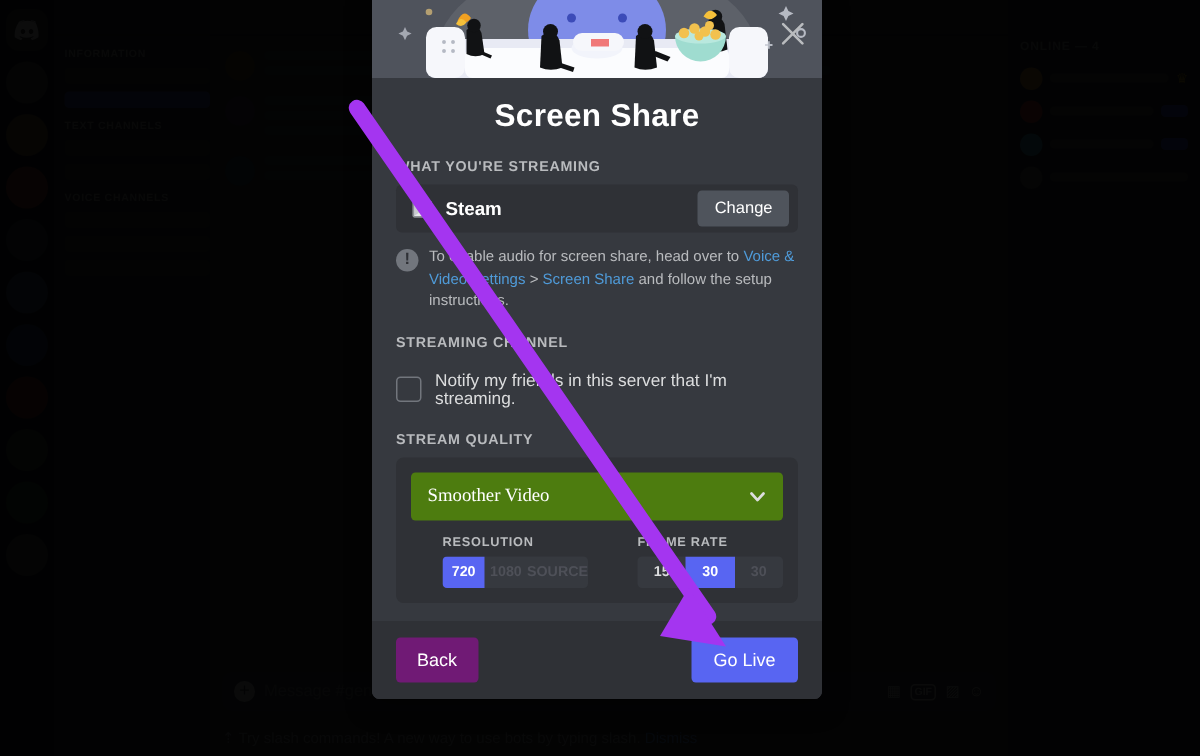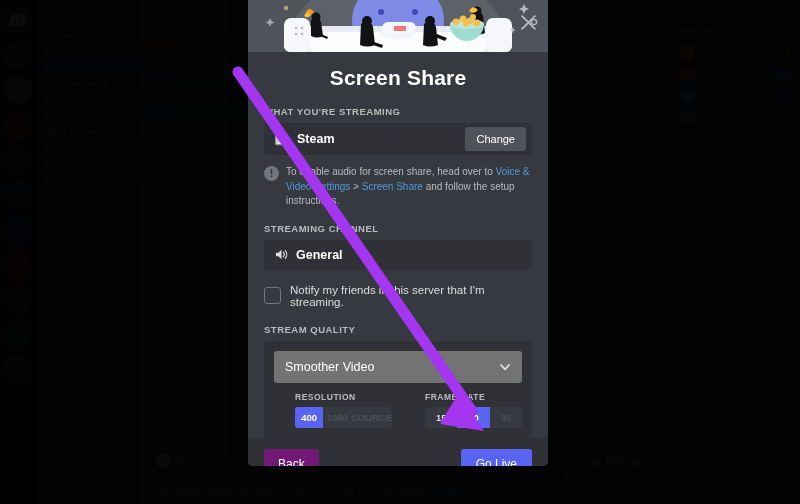--- a/index.html
+++ b/index.html
@@ -138,22 +138,22 @@
   .notify { display: flex; align-items: center; gap: 9px; margin: 14px 0 16px; cursor: pointer; }
   .checkbox {
     width: 17px; height: 17px; border: 1.5px solid #72767d; border-radius: 3px; flex: none;
   }
   .notify-label { font-size: 11.5px; color: #dcddde; }
 
   .quality-box {
     background: #2f3136; border-radius: 5px; padding: 10px; margin-top: 6px;
   }
   .select {
-    background: #737373; border-radius: 3px; height: 32px; display: flex;
-    align-items: center; padding: 0 11px; cursor: pointer;
+    background: #4d7c0f; border-radius: 3px; height: 32px; display: flex;
+    align-items: center; padding: 0 11px; cursor: pointer; font-family: Liberation Serif, serif;
   }
   .select-text { flex: 1; font-size: 12.5px; color: #ffffff; }
   .chev svg { width: 12px; height: 12px; display: block; }
 
   .opt-row { display: flex; gap: 12px; margin-top: 9px; }
   .opt-col { flex: 1; margin-left: 21px; }
   .opt-label {
     font-size: 8.5px; font-weight: bold; letter-spacing: .5px;
     color: #b9bbbe; margin-bottom: 5px;
   }
@@ -387,28 +387,20 @@
       </div>
 
       <div class="note">
         <div class="note-icon">!</div>
         <div class="note-text">
           <span>To enable audio for screen share, head over to </span><a href="#">Voice &amp; Video Settings</a><span> &gt; </span><a href="#">Screen Share</a><span> and follow the setup instructions.</span>
         </div>
       </div>
 
       <div class="section-label">STREAMING CHANNEL</div>
-      <div class="chan-field">
-        <svg class="speaker" viewBox="0 0 16 14">
-          <path d="M2 5 h2.6 L8 1.8 v10.4 L4.6 9 H2z" fill="#dcddde"></path>
-          <path d="M10 4.6 a3.6 3.6 0 0 1 0 4.8" stroke="#dcddde" stroke-width="1.3" fill="none" stroke-linecap="round"></path>
-          <path d="M12 2.8 a6.2 6.2 0 0 1 0 8.4" stroke="#dcddde" stroke-width="1.3" fill="none" stroke-linecap="round"></path>
-        </svg>
-        <div class="chan-name">General</div>
-      </div>
 
       <div class="notify">
         <div class="checkbox"></div>
         <div class="notify-label">Notify my friends in this server that I'm streaming.</div>
       </div>
 
       <div class="section-label">STREAM QUALITY</div>
       <div class="quality-box">
         <div class="select">
           <div class="select-text">Smoother Video</div>
@@ -416,21 +408,21 @@
             <svg viewBox="0 0 12 12">
                 <path d="M2 4 L6 8.4 L10 4" stroke="#dcddde" stroke-width="1.8" fill="none" stroke-linecap="round" stroke-linejoin="round"></path>
               </svg>
           </div>
         </div>
 
         <div class="opt-row">
           <div class="opt-col">
             <div class="opt-label">RESOLUTION</div>
             <div class="seg">
-              <div class="active">400</div>
+              <div class="active">720</div>
               <div>1080</div>
               <div>SOURCE</div>
             </div>
           </div>
           <div class="opt-col">
             <div class="opt-label">FRAME RATE</div>
             <div class="seg">
               <div class="enabled">15</div>
               <div class="active">30</div>
               <div>30</div>

